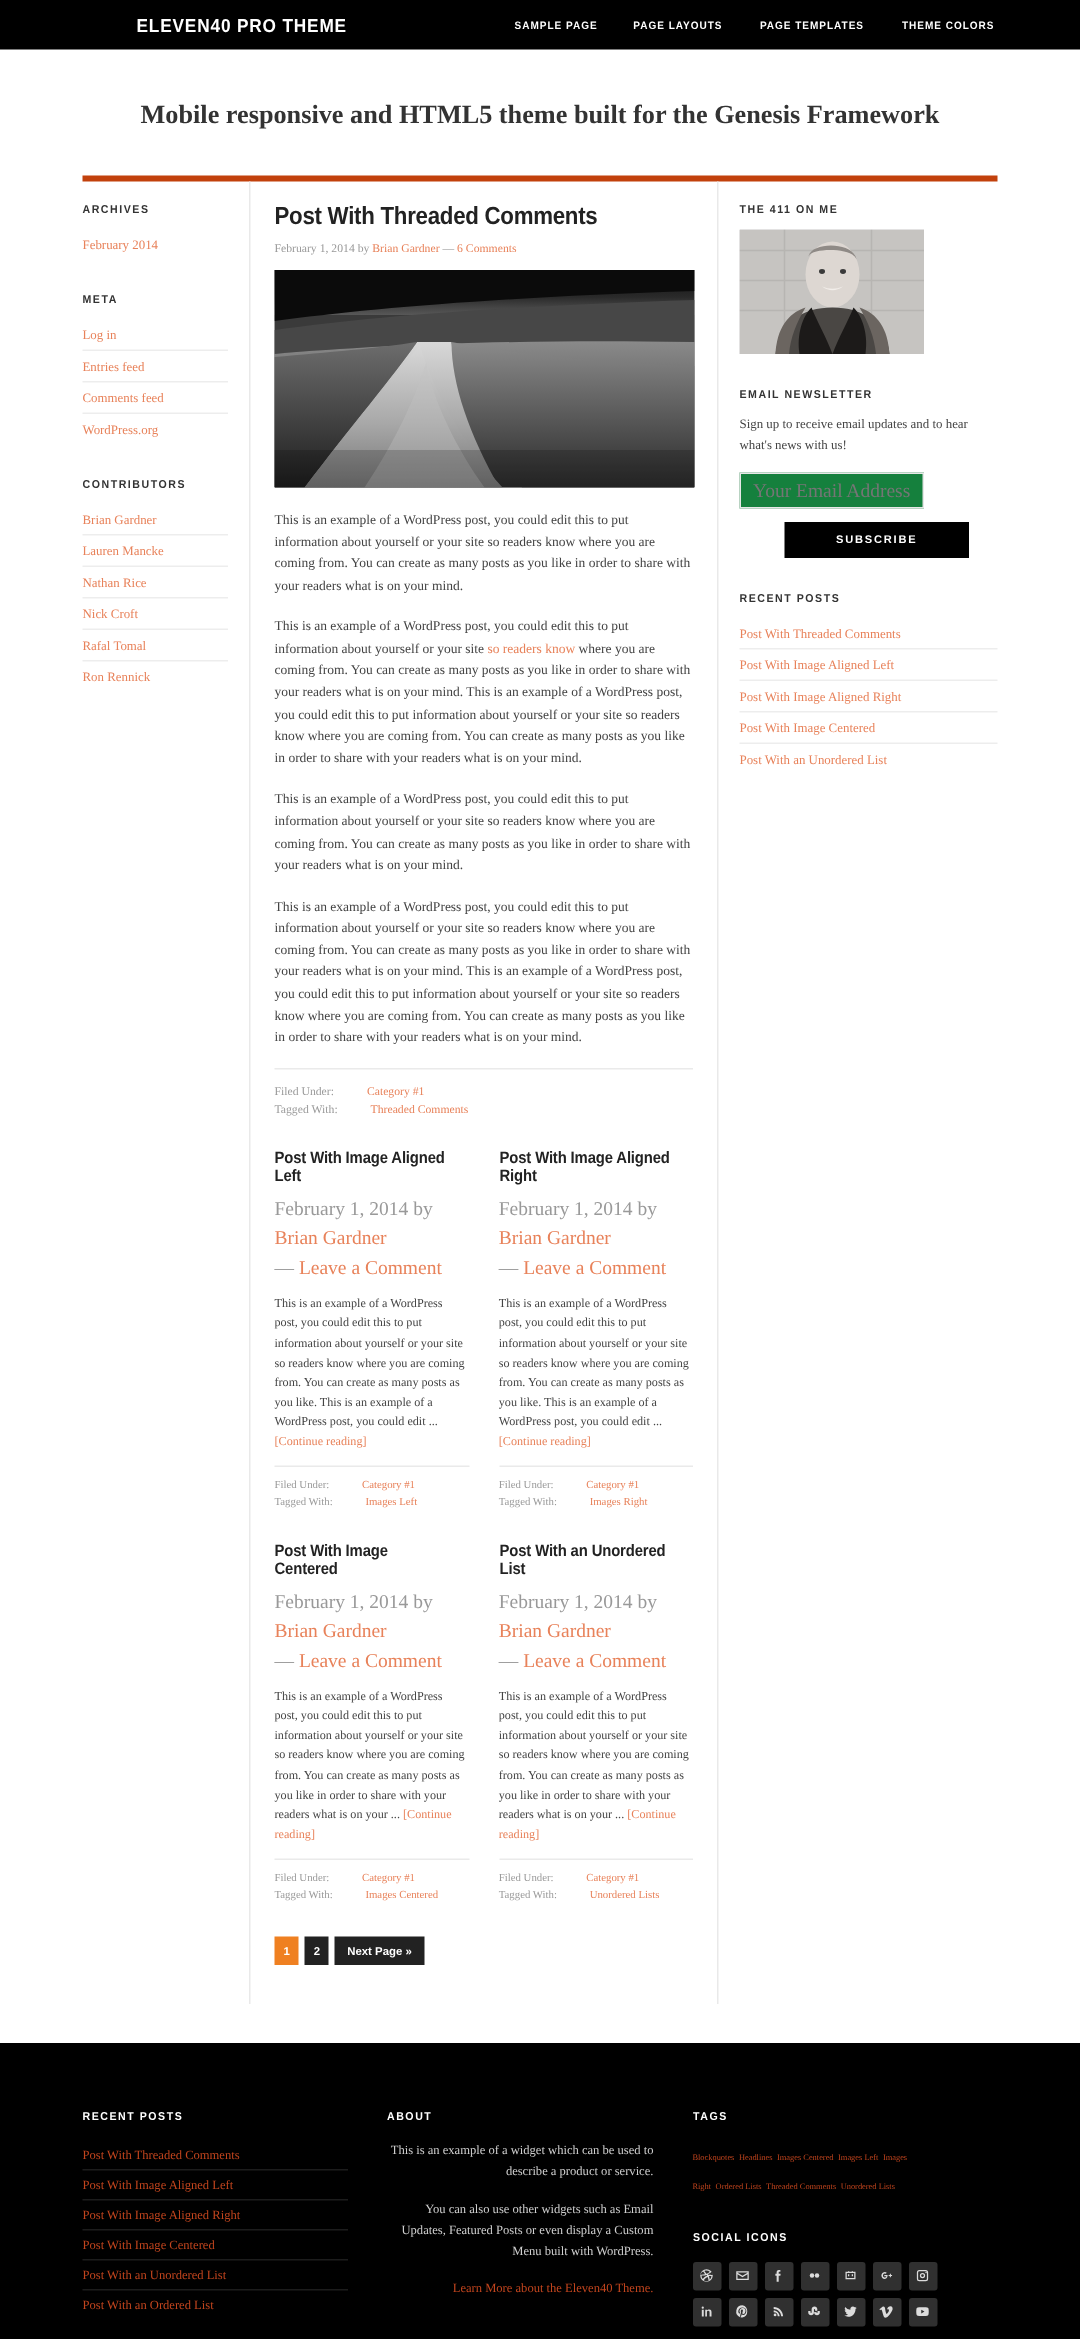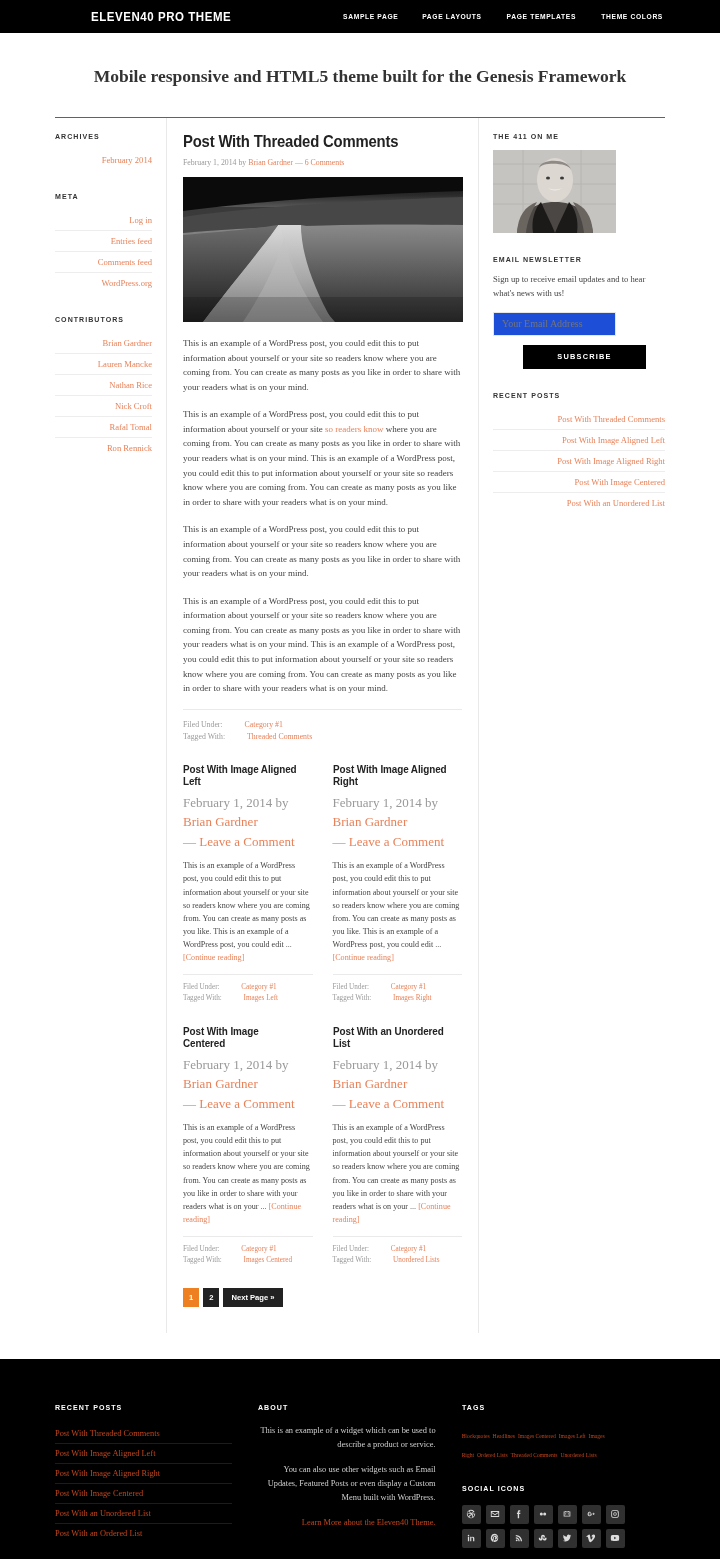--- a/index.html
+++ b/index.html
@@ -20,21 +20,21 @@
     text-transform:uppercase;transform:scaleX(.92);transform-origin:left center;
   }
   .nav{display:flex;gap:20px;}
   .nav a{
     font-family:"Liberation Sans", sans-serif;
     font-size:7.2px;font-weight:bold;letter-spacing:.7px;color:#fff;
     text-transform:uppercase;text-decoration:none;transform:scaleX(.93);
   }
 
   
-  .tagline-wrap{width:610px;margin:0 auto;border-bottom:1px solid #c2410c;}
+  .tagline-wrap{width:610px;margin:0 auto;border-bottom:4px solid #c2410c;}
   .tagline{
     text-align:center;font-size:17.5px;color:#333;
     padding:33px 0 30px;font-family:"Liberation Serif",serif;
   }
 
   
   .site-inner{width:610px;margin:0 auto;display:flex;align-items:stretch;}
   .col-left{width:112px;padding:14px 14px 0 0;border-right:1px solid #e9e9e9;}
   .col-main{width:312px;padding:14px 16px 0 16px;border-right:1px solid #e9e9e9;}
   .col-right{width:186px;padding:14px 0 0 14px;}
@@ -45,21 +45,20 @@
     font-size:7.6px;font-weight:bold;letter-spacing:1.1px;text-transform:uppercase;
     color:#333;margin-bottom:9px;transform:scaleX(.93);transform-origin:left;
   }
   .widget{margin-bottom:22px;}
   .linklist{list-style:none;}
   .linklist li{border-bottom:1px solid #ededed;}
   .linklist li:last-child{border-bottom:none;}
   .linklist a{
     display:block;padding:5px 0;font-size:8.6px;color:#e8825a;text-decoration:none;
     font-family:"Liberation Serif",serif;
-    text-align:right;
   }
 
   
   .entry-title{
     font-family:"Liberation Sans", sans-serif;
     font-weight:bold;font-size:16.5px;color:#222;letter-spacing:-.2px;
     transform:scaleX(.9);transform-origin:left;margin-bottom:7px;
   }
   .entry-meta{font-size:7.8px;color:#999;margin-bottom:10px;}
   .entry-meta a{color:#e8825a;text-decoration:none;}
@@ -98,22 +97,22 @@
   }
   .pagination .active{background:#ef8021;}
   .pagination .next{padding:5px 8px;}
 
   
   .avatar{width:123px;height:83px;display:block;margin-bottom:10px;}
   .bio{font-size:8.6px;line-height:1.62;color:#444;}
   .bio a{color:#e8825a;text-decoration:none;}
   .news-text{font-size:8.6px;line-height:1.6;color:#444;margin-bottom:11px;}
   .email-field{
-    width:123px;height:24px;border:1px solid #e7e7e7;background:#1d4ed8;
-    font-family:"Liberation Serif",serif;font-size:10px;color:#c9c9c9;
+    width:123px;height:24px;border:1px solid #e7e7e7;background:#15803d;
+    font-family:"Liberation Serif",serif;font-size:13px;color:#c9c9c9;
     padding:0 8px;display:block;
   }
   .subscribe{
     width:123px;height:24px;background:#000;color:#fff;border:none;margin-top:9px;
     font-family:"Liberation Sans", sans-serif;font-size:7.4px;font-weight:bold;
     letter-spacing:1.2px;text-transform:uppercase;cursor:pointer;margin-left:30px;
   }
 
   
   .footer-widgets{background:#000;padding:44px 0 34px;margin-top:26px;}

